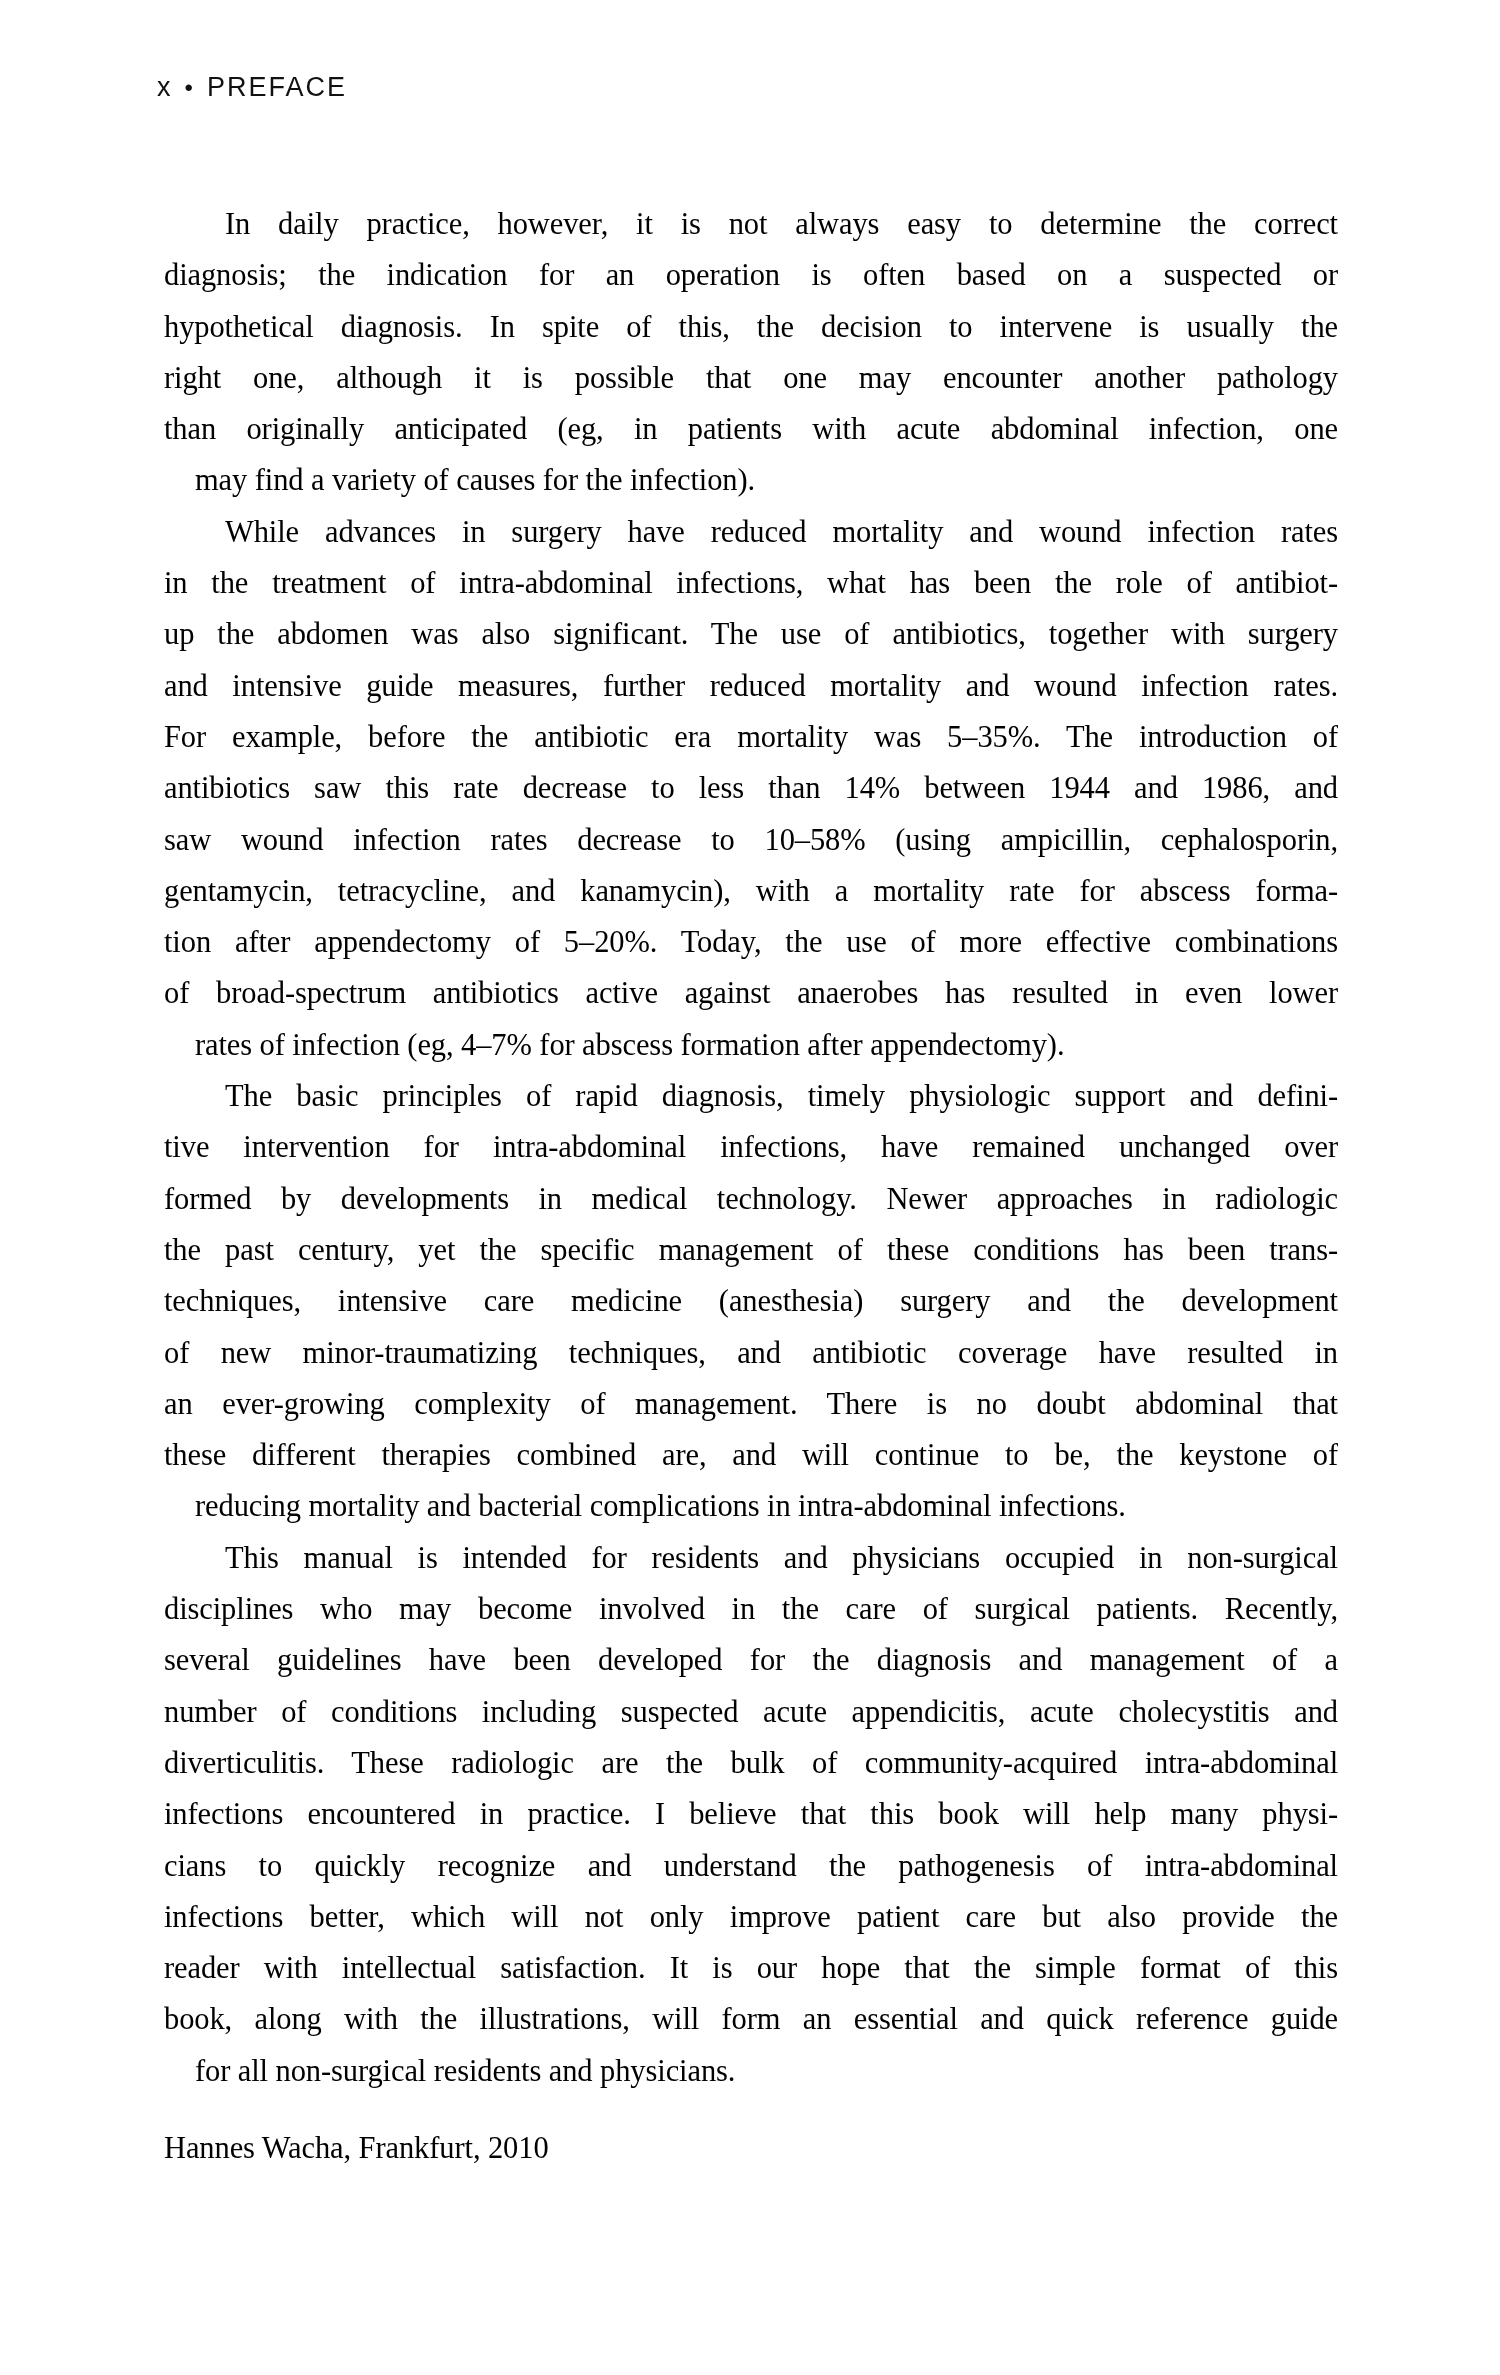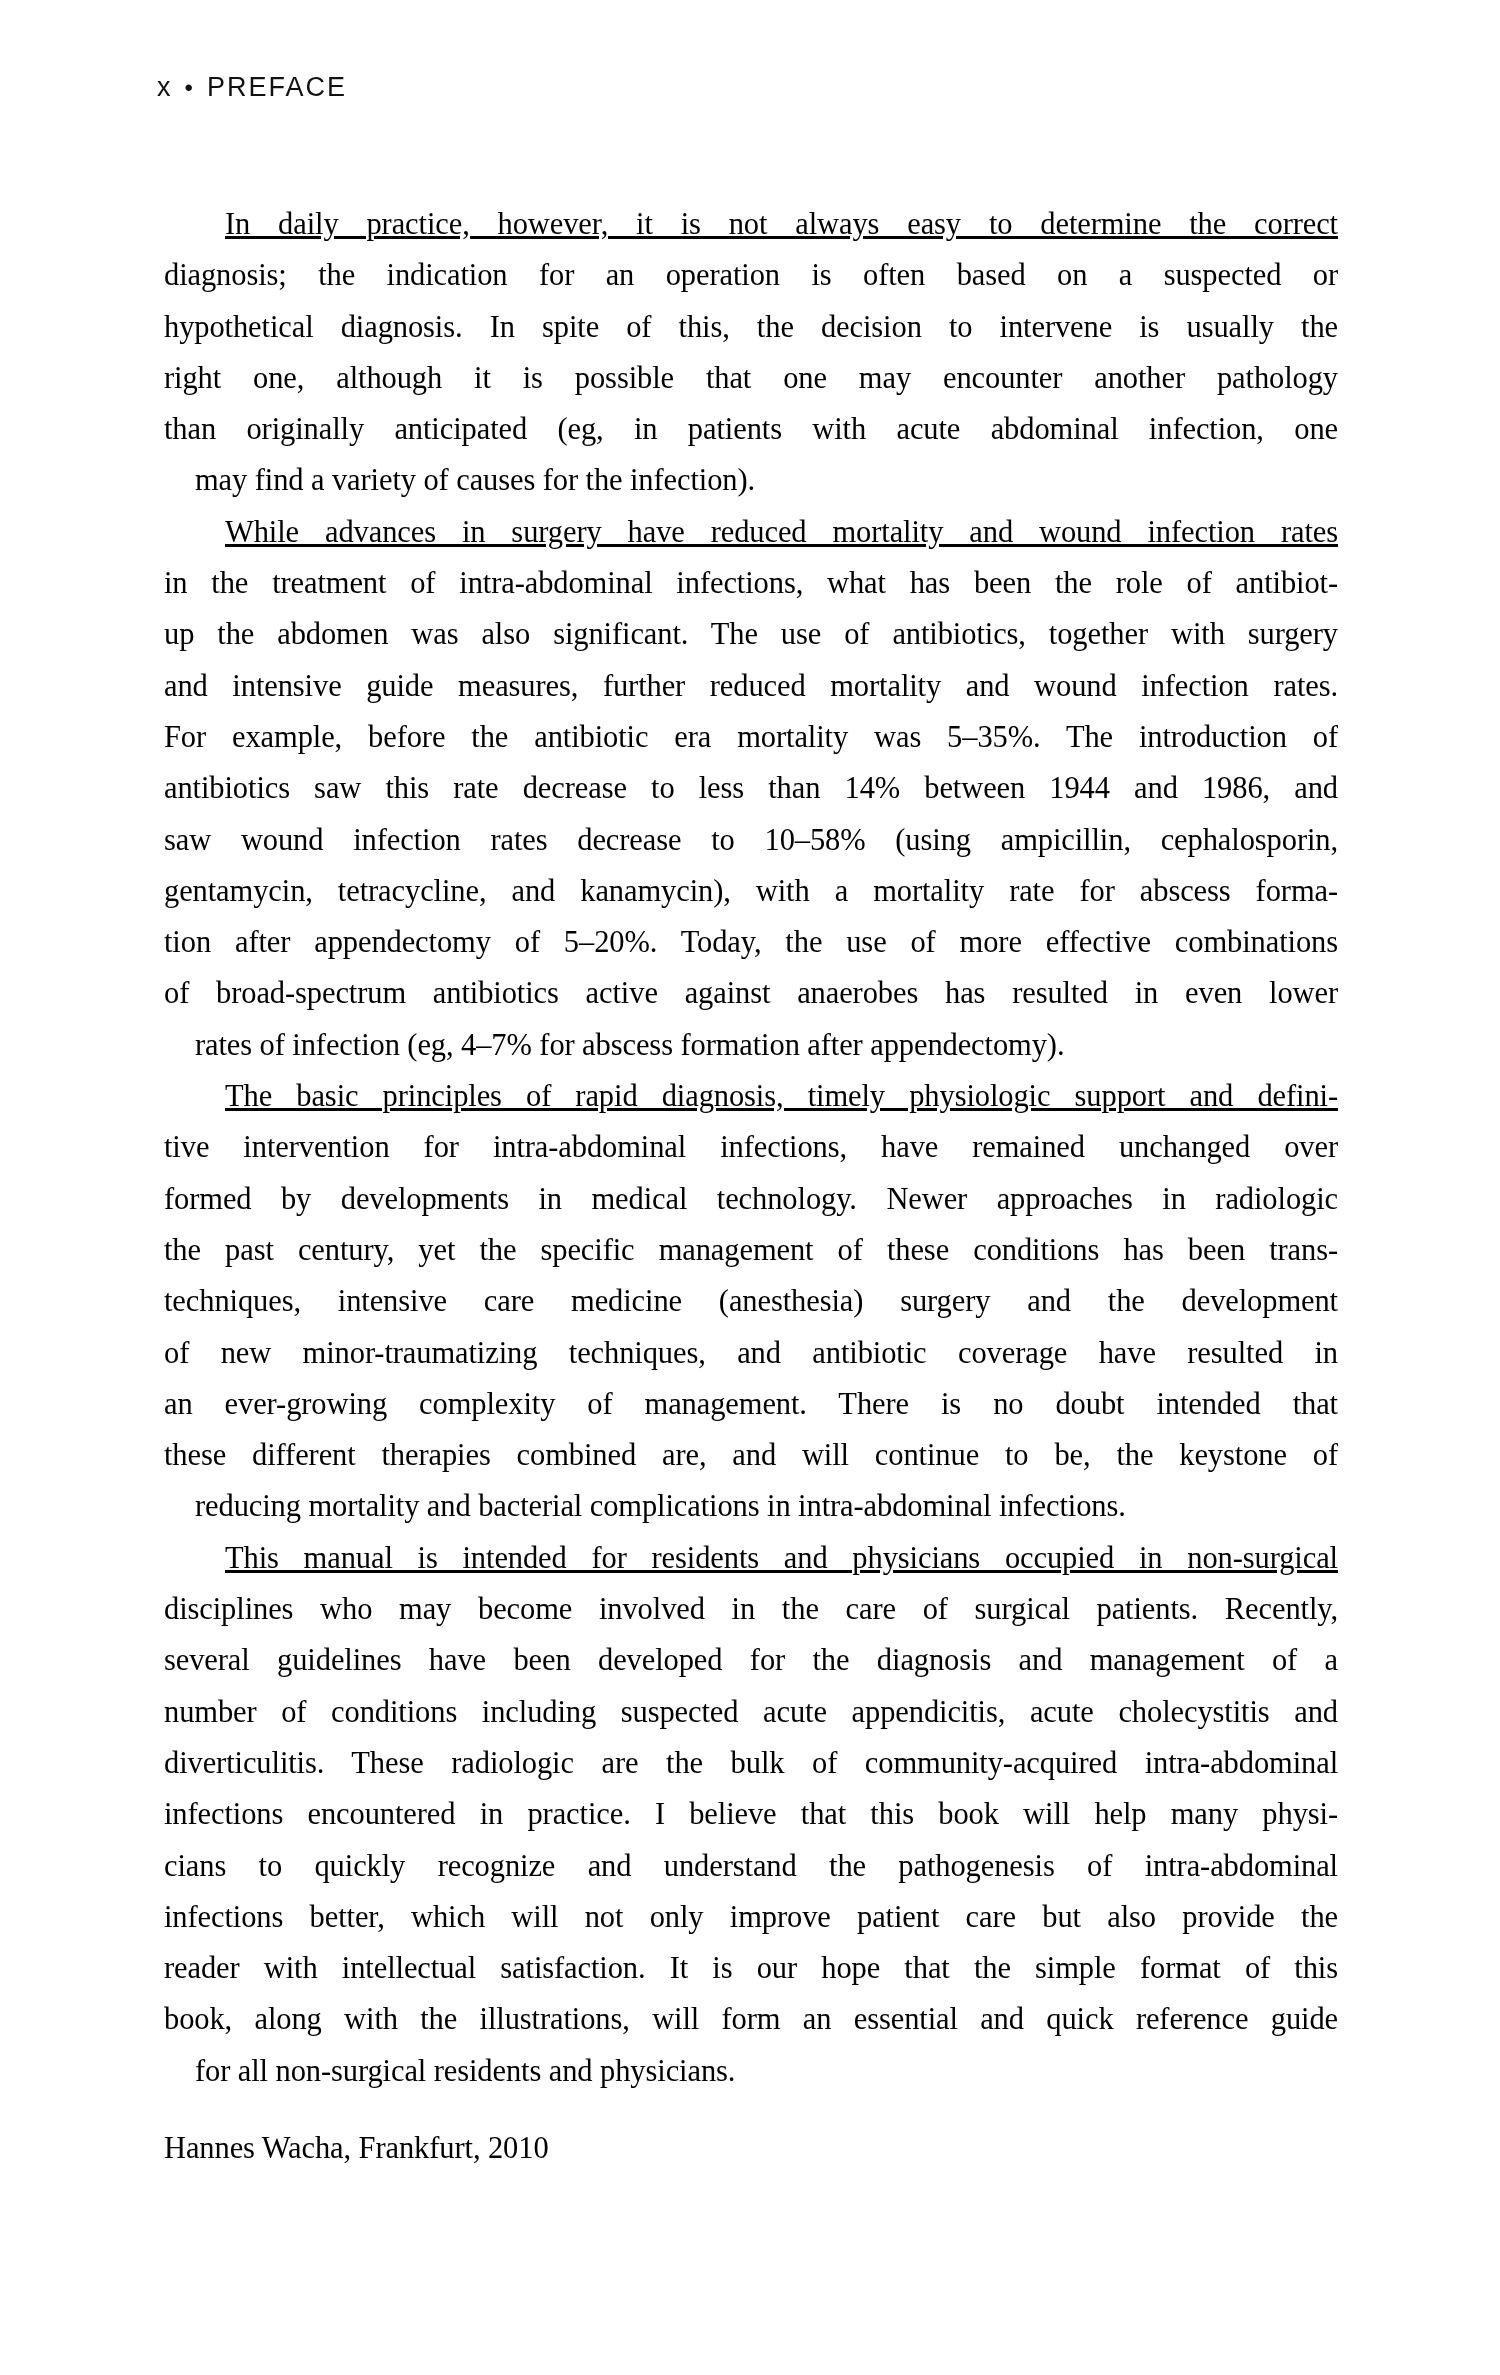--- a/index.html
+++ b/index.html
@@ -46,21 +46,21 @@
     letter-spacing: -0.1px;
     color: #000000;
   }
   .paragraph { margin: 0; padding: 0; }
   .line {
     height: 51.3px;
     overflow: hidden;
     text-align: justify;
     text-align-last: justify;
   }
-  .line.first { text-indent: 61px; text-decoration: underline; }
+  .line.first { text-indent: 61px; }
   .line.last  { text-align-last: left; margin-left: 31px; }
   .signature {
     margin-top: 26px;
     text-align: left;
   }
 </style>
 </head>
 <body>
 
 <div class="page">
@@ -94,21 +94,21 @@
           <div class="line">of broad-spectrum antibiotics active against anaerobes has resulted in even lower</div>
           <div class="line last">rates of infection (eg, 4–7% for abscess formation after appendectomy).</div>
         </div>
         <div class="paragraph">
           <div class="line first">The basic principles of rapid diagnosis, timely physiologic support and defini-</div>
           <div class="line">tive intervention for intra-abdominal infections, have remained unchanged over</div>
           <div class="line">formed by developments in medical technology. Newer approaches in radiologic</div>
           <div class="line">the past century, yet the specific management of these conditions has been trans-</div>
           <div class="line">techniques, intensive care medicine (anesthesia) surgery and the development</div>
           <div class="line">of new minor-traumatizing techniques, and antibiotic coverage have resulted in</div>
-          <div class="line">an ever-growing complexity of management. There is no doubt intended that</div>
+          <div class="line">an ever-growing complexity of management. There is no doubt abdominal that</div>
           <div class="line">these different therapies combined are, and will continue to be, the keystone of</div>
           <div class="line last">reducing mortality and bacterial complications in intra-abdominal infections.</div>
         </div>
         <div class="paragraph">
           <div class="line first">This manual is intended for residents and physicians occupied in non-surgical</div>
           <div class="line">disciplines who may become involved in the care of surgical patients. Recently,</div>
           <div class="line">several guidelines have been developed for the diagnosis and management of a</div>
           <div class="line">number of conditions including suspected acute appendicitis, acute cholecystitis and</div>
           <div class="line">diverticulitis. These radiologic are the bulk of community-acquired intra-abdominal</div>
           <div class="line">infections encountered in practice. I believe that this book will help many physi-</div>

